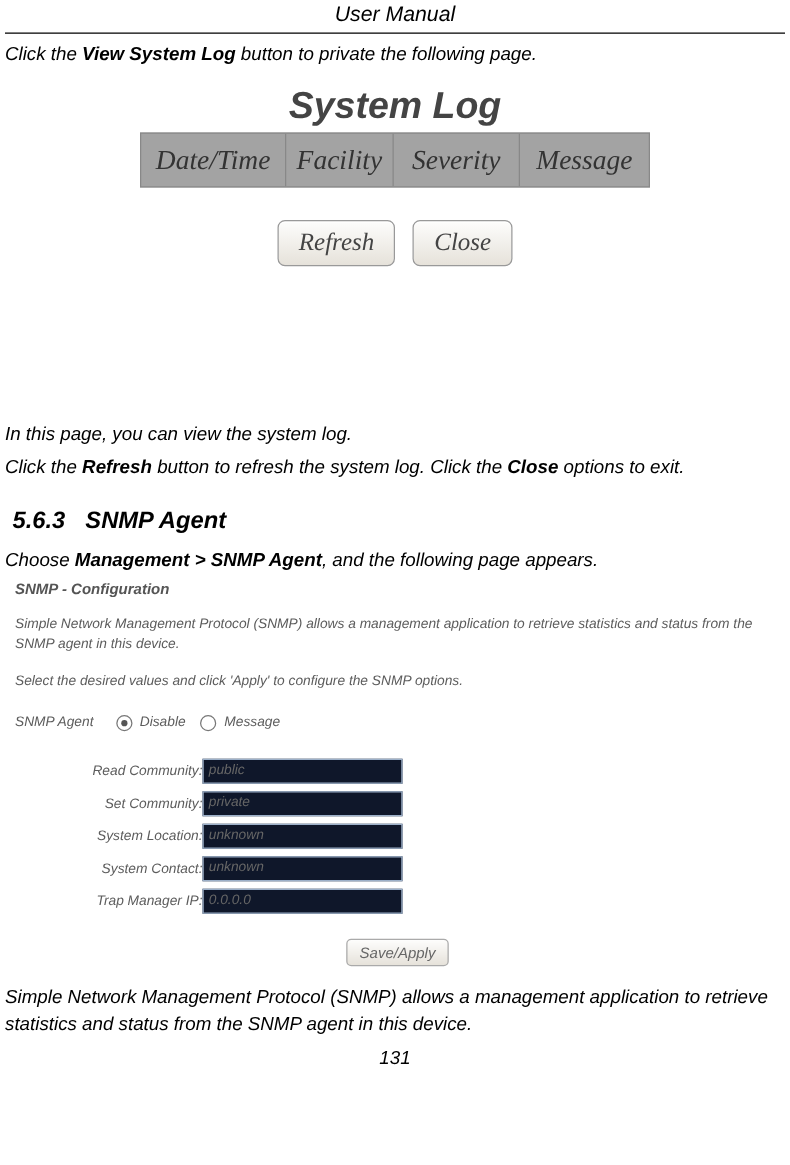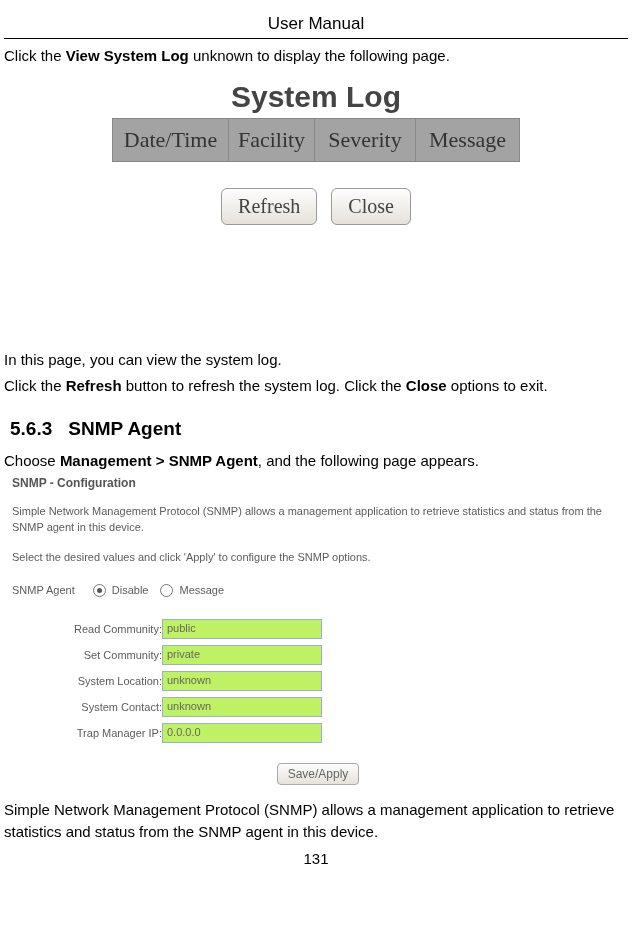--- a/index.html
+++ b/index.html
@@ -5,21 +5,22 @@
   body {
     font-family: Arial, Helvetica, sans-serif;
     font-size: 15px;
     color: #000;
     margin: 0;
     padding: 0;
     width: 632px;
     background: #fff;
   }
   .page {
-    padding: 12px 4px;
+    padding: 0 4px;
+    font-style: italic;
   }
   .header-title {
     text-align: center;
     font-size: 17px;
     padding: 2px 0 4px 0;
     border-bottom: 1.5px solid #000;
     margin-bottom: 6px;
   }
   .para {
     line-height: 1.5;
@@ -130,21 +131,21 @@
   }
   .form-rows { }
   .frow {
     display: flex;
     align-items: center;
     margin: 6px 0;
   }
   .frow .flabel { width: 150px; text-align: right; }
   .tbox {
     border: 1px solid #9cb0c9;
-    background: #bef264;
+    background: #0f172a;
     color: #666;
     font-size: 11px;
     font-family: Verdana, Arial, sans-serif;
     padding: 2px 4px;
     width: 150px;
     height: 14px;
   }
   .apply-row {
     text-align: center;
     margin: 24px 0 6px 0;
@@ -165,21 +166,21 @@
     margin-top: 6px;
   }
 </style>
 </head>
 <body>
 
 <div class="page">
   <div class="header-title">User Manual</div>
 
   <div class="para">
-    <span>Click the </span><span class="bold">View System Log</span><span> unknown to display the following page.</span>
+    <span>Click the </span><span class="bold">View System Log</span><span> button to private the following page.</span>
   </div>
 
   <div class="fig1">
     <div class="syslog-title">System Log</div>
     <div class="syslog-table">
       <div class="col col-date">Date/Time</div>
       <div class="col col-fac">Facility</div>
       <div class="col col-sev">Severity</div>
       <div class="col col-msg">Message</div>
     </div>

